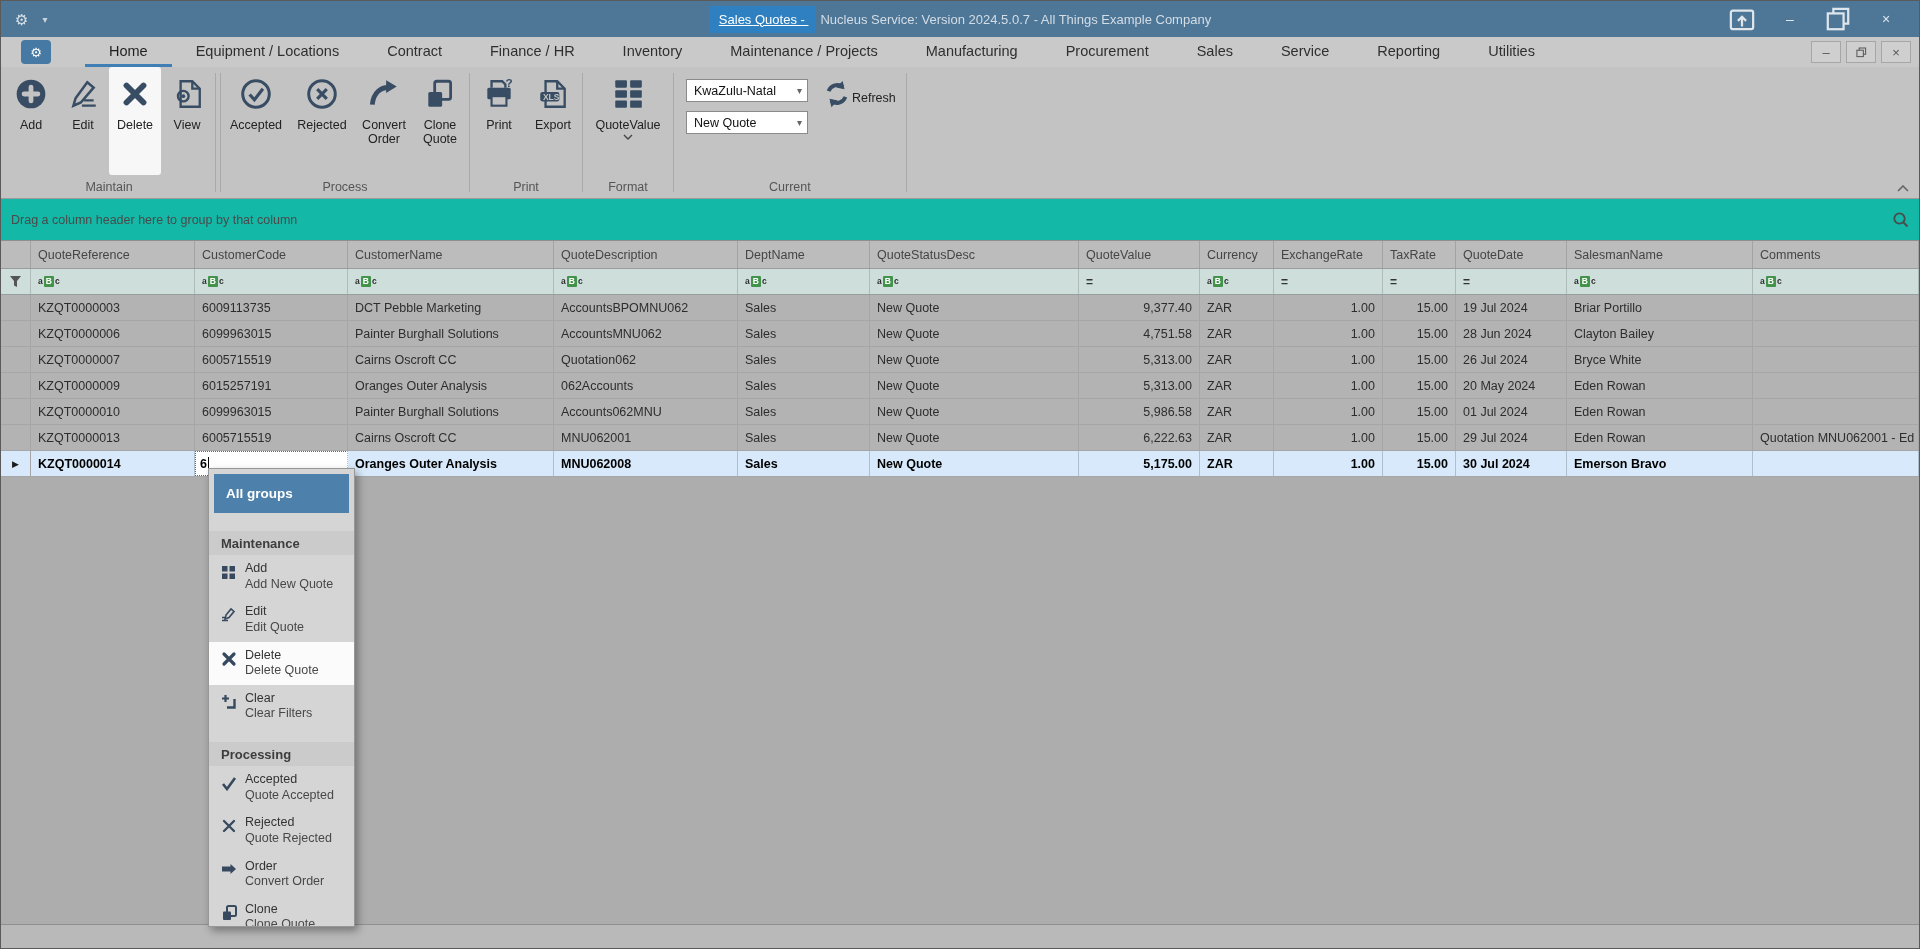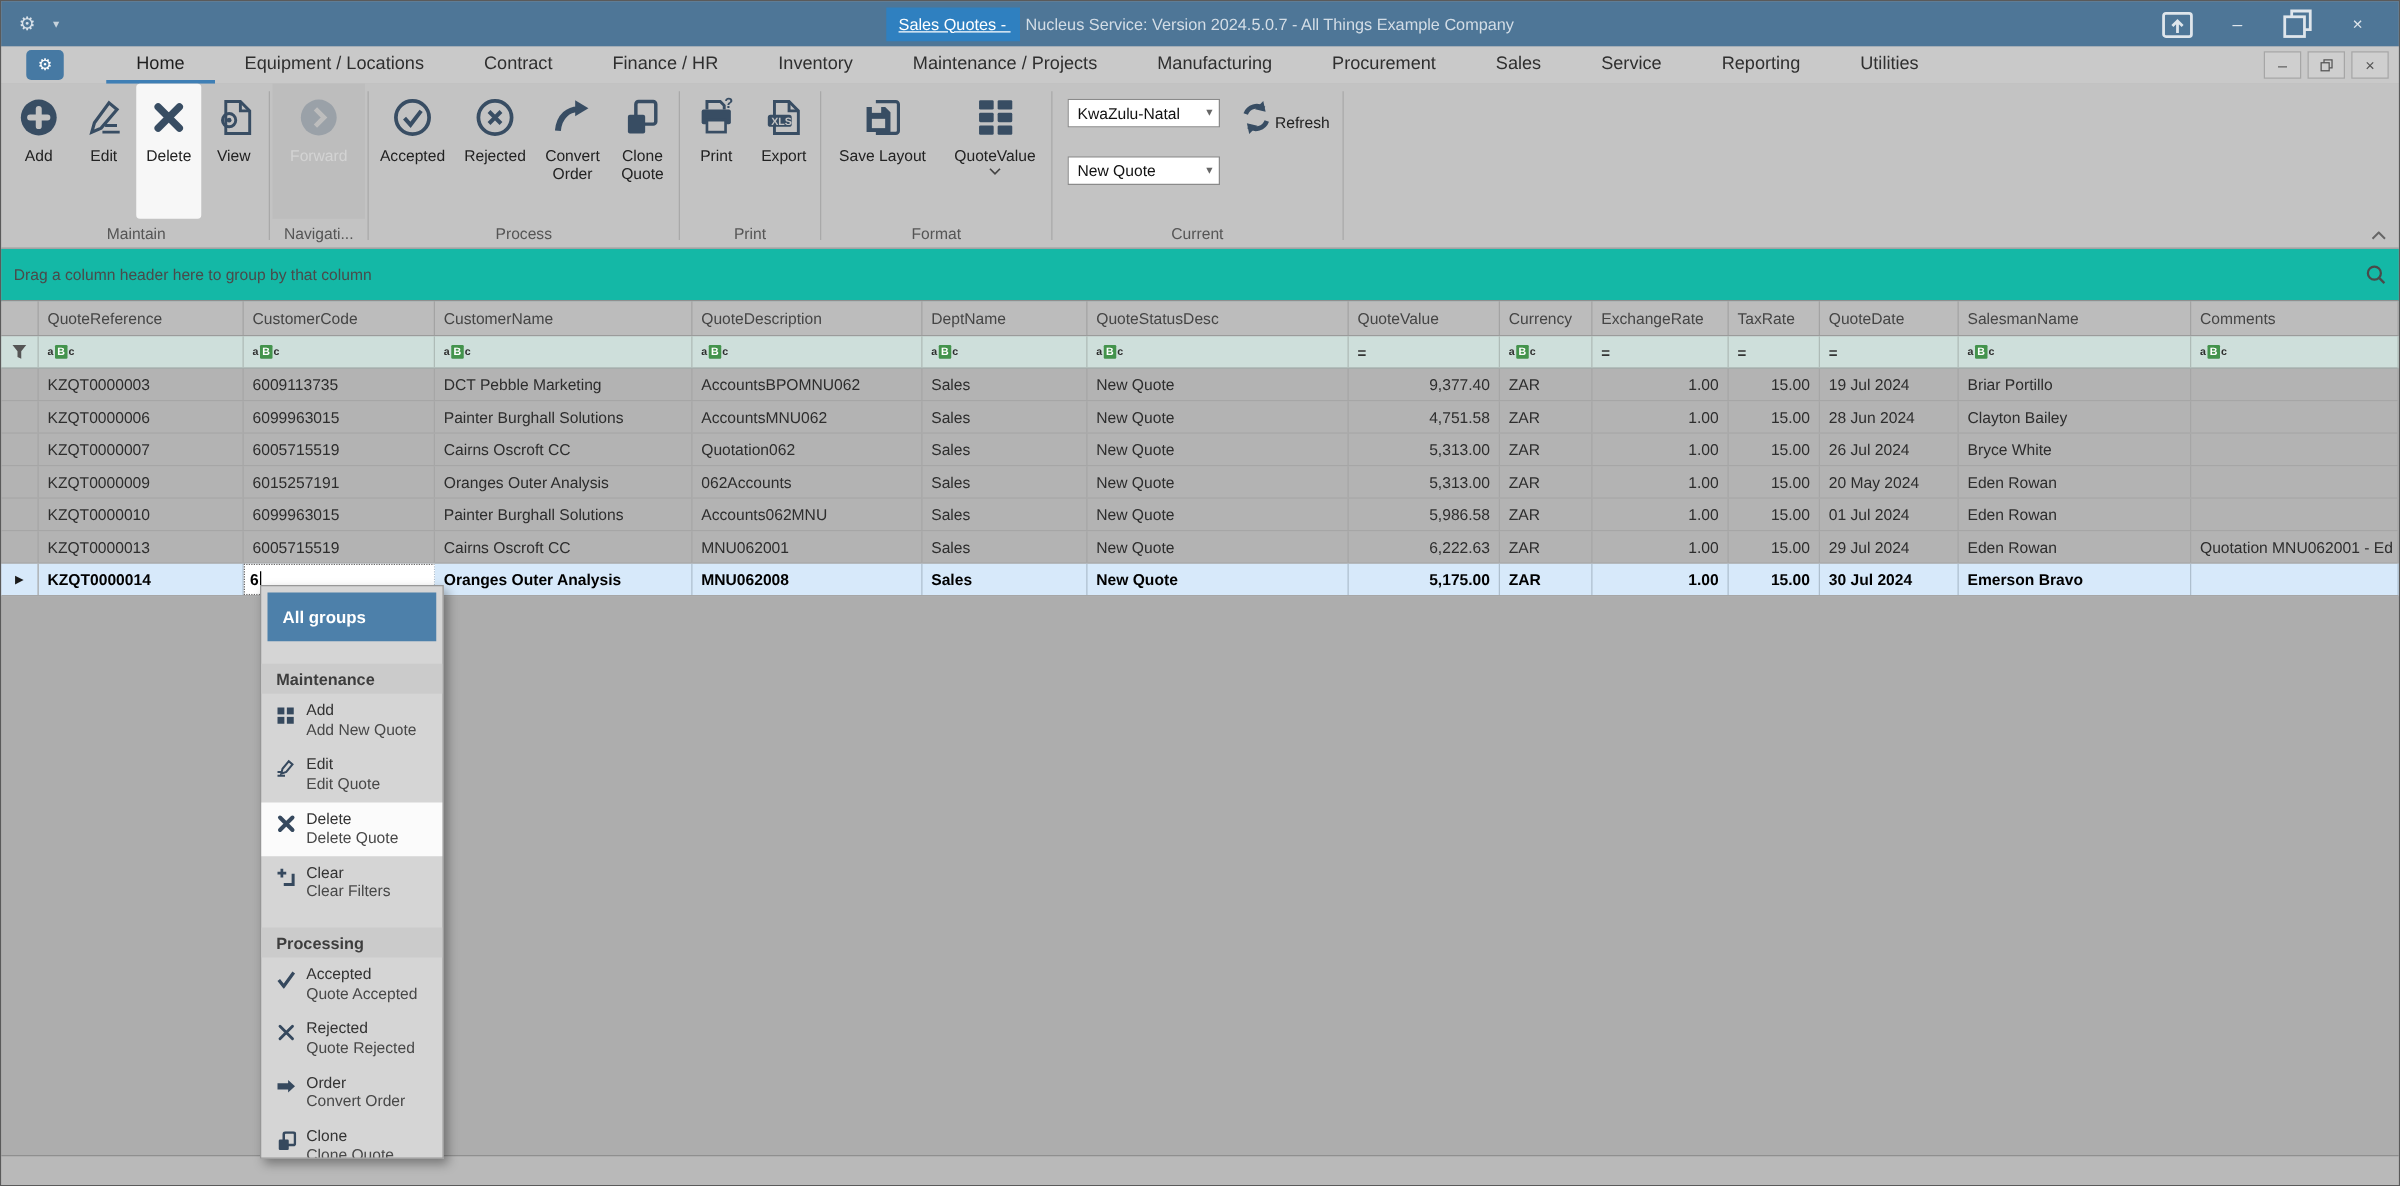--- a/index.html
+++ b/index.html
@@ -36,21 +36,21 @@
   .ricon { width:34px; height:34px; color:#384d63; flex:0 0 auto; }
   .ricon svg { width:34px; height:34px; display:block; }
   .rlabel { font-size:12.5px; color:#222; text-align:center; line-height:1.15; margin-top:7px; white-space:pre-line; }
   .rbtn.hover { background:#f7f7f7; border-radius:3px; }
   .rbtn.disabled { background:#bdbdbd; }
   .rbtn.disabled .ricon { color:#9aa1a8; }
   .rbtn.disabled .rlabel { color:#d3d3d3; }
   .ws-chev { margin-top:2px; color:#444; }
   .ws-chev svg { width:10px; height:6px; display:block; }
   .current-group .rgroup-buttons { padding-top:12px; }
-  .combo-col { display:flex; flex-direction:column; gap:23px; padding:0 6px 0 10px; }
+  .combo-col { display:flex; flex-direction:column; gap:9px; padding:0 6px 0 10px; }
   .combo { width:122px; height:23px; background:#fff; border:1px solid #8a8a8a; display:flex; align-items:center; font-size:12.5px; color:#111; padding:0 5px 0 7px; }
   .combo .combo-chev { margin-left:auto; color:#666; font-size:10px; }
   .refresh-col { display:flex; flex-direction:row; align-items:center; padding:0 8px; }
   .refresh-col .ricon { width:30px; height:30px; }
   .refresh-col .ricon svg { width:30px; height:30px; }
   .collapse-chev { position:absolute; right:10px; bottom:6px; color:#666; }
   .collapse-chev svg { width:12px; height:7px; display:block; }
 
   
   .groupby { height:42px; background:#14b8a6; border-bottom:1px solid #8f8f8f; display:flex; align-items:center; padding:0 10px; flex:0 0 auto; }
@@ -195,34 +195,20 @@
                 <circle cx="12.5" cy="18" r="1.8" fill="currentColor" stroke="none"></circle>
               </svg>
             </span>
           <span class="rlabel">View</span>
         </div>
       </div>
       <div class="rgroup-label">Maintain</div>
     </div>
     <div class="rsep"></div>
 
-    <div class="rgroup">
-      <div class="rgroup-buttons">
-        <div class="rbtn disabled" style="width:74px">
-          <span class="ricon">
-              <svg viewBox="0 0 32 32">
-                <circle cx="16" cy="16" r="13.5" fill="currentColor"></circle>
-                <path d="M13.5 9.5L20 16l-6.5 6.5" fill="none" stroke="#bdbdbd" stroke-width="3.5"></path>
-              </svg>
-            </span>
-          <span class="rlabel">Forward</span>
-        </div>
-      </div>
-      <div class="rgroup-label">Navigati...</div>
-    </div>
     <div class="rsep"></div>
 
     <div class="rgroup">
       <div class="rgroup-buttons">
         <div class="rbtn" style="width:66px">
           <span class="ricon">
               <svg viewBox="0 0 32 32" fill="none" stroke="currentColor">
                 <circle cx="16" cy="16" r="12.5" stroke-width="2.8"></circle>
                 <path d="M10 16.5l4.5 5L22.5 11" stroke-width="3"></path>
               </svg>
@@ -287,31 +273,20 @@
             </span>
           <span class="rlabel">Export</span>
         </div>
       </div>
       <div class="rgroup-label">Print</div>
     </div>
     <div class="rsep"></div>
 
     <div class="rgroup">
       <div class="rgroup-buttons">
-        <div class="rbtn" style="width:94px">
-          <span class="ricon">
-              <svg viewBox="0 0 32 32">
-                <path d="M11 4h15a2 2 0 0 1 2 2v20a2 2 0 0 1-2 2H11" fill="none" stroke="currentColor" stroke-width="2.4"></path>
-                <path d="M4 8h14l4 4v15H4z" fill="currentColor"></path>
-                <rect x="8" y="8" width="7" height="4.5" fill="#c3c3c3"></rect>
-                <rect x="8" y="17" width="10" height="7" fill="#c3c3c3"></rect>
-              </svg>
-            </span>
-          <span class="rlabel">Save Layout</span>
-        </div>
         <div class="rbtn" style="width:86px">
           <span class="ricon">
               <svg viewBox="0 0 32 32" fill="currentColor">
                 <rect x="4" y="3" width="11" height="7" rx="1"></rect>
                 <rect x="18" y="3" width="11" height="7" rx="1"></rect>
                 <rect x="4" y="12.5" width="11" height="7" rx="1"></rect>
                 <rect x="18" y="12.5" width="11" height="7" rx="1"></rect>
                 <rect x="4" y="22" width="11" height="7" rx="1"></rect>
                 <rect x="18" y="22" width="11" height="7" rx="1"></rect>
               </svg>

